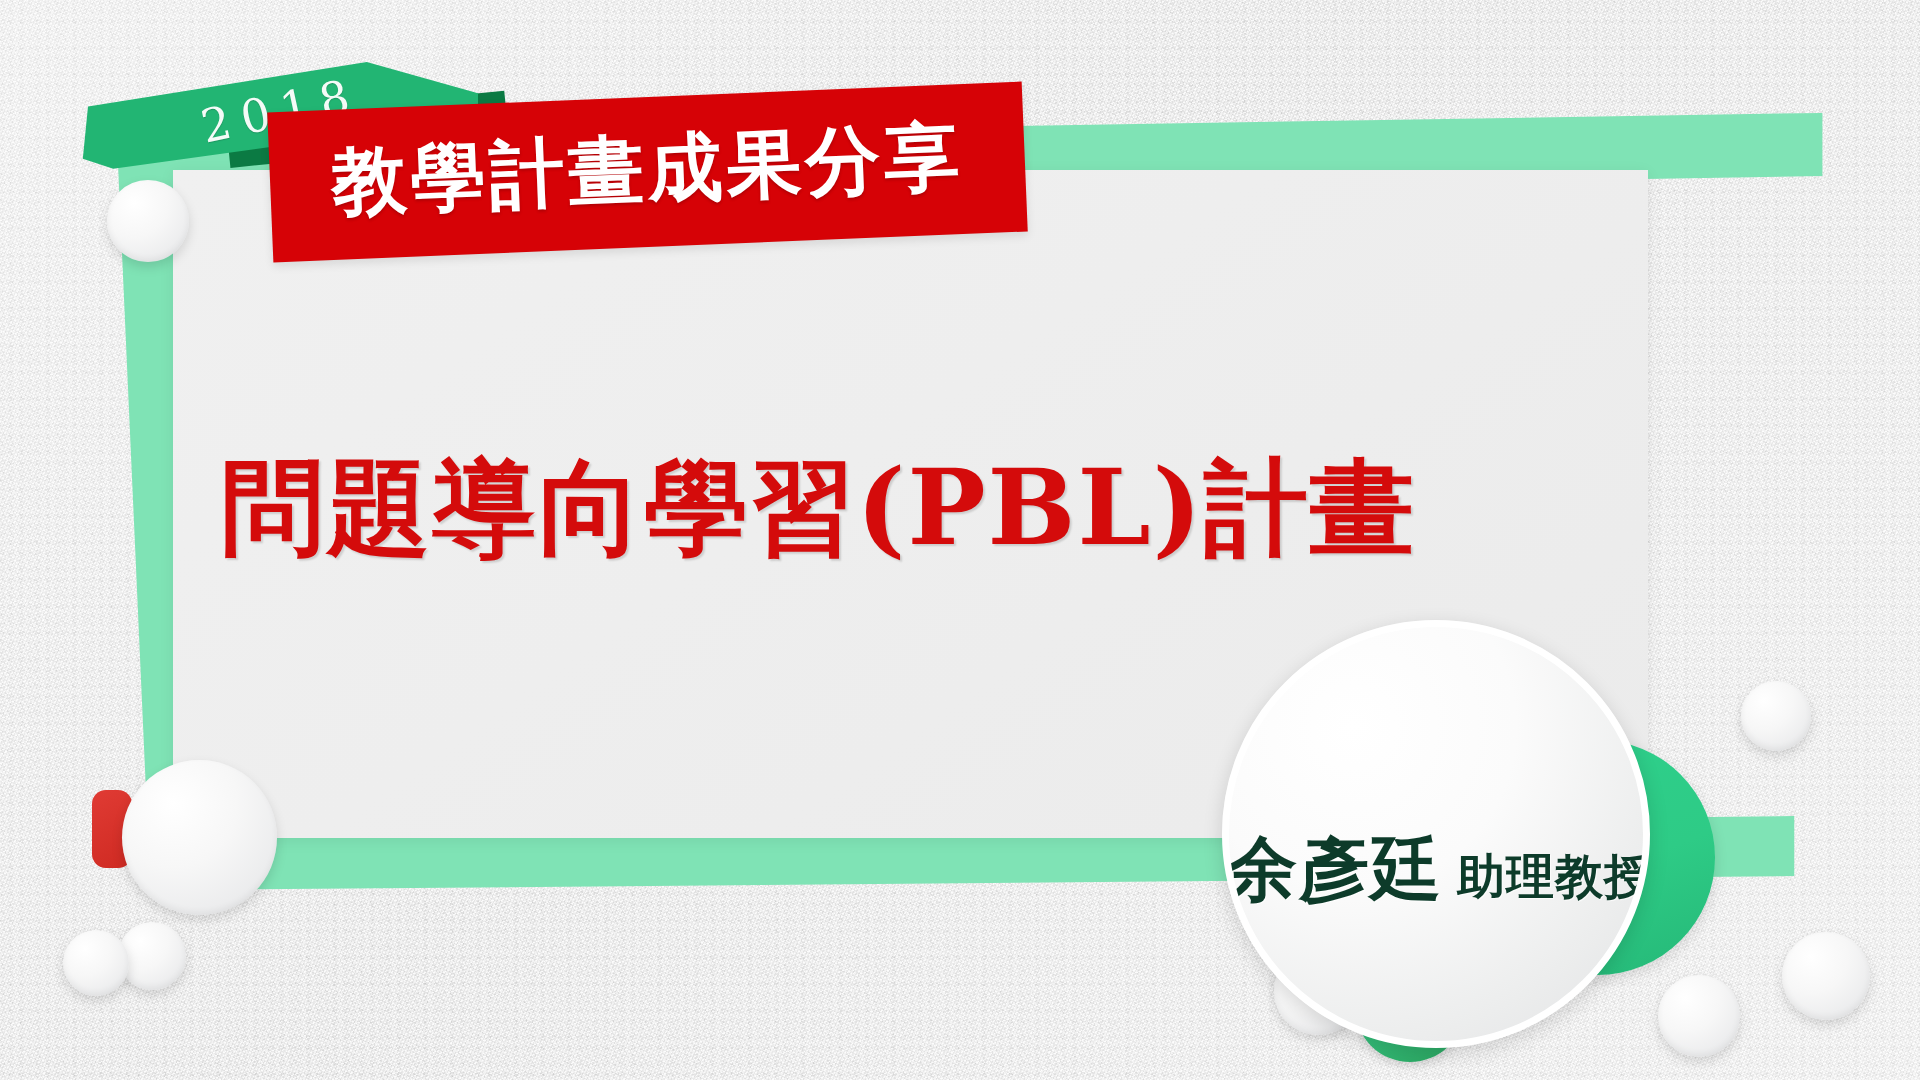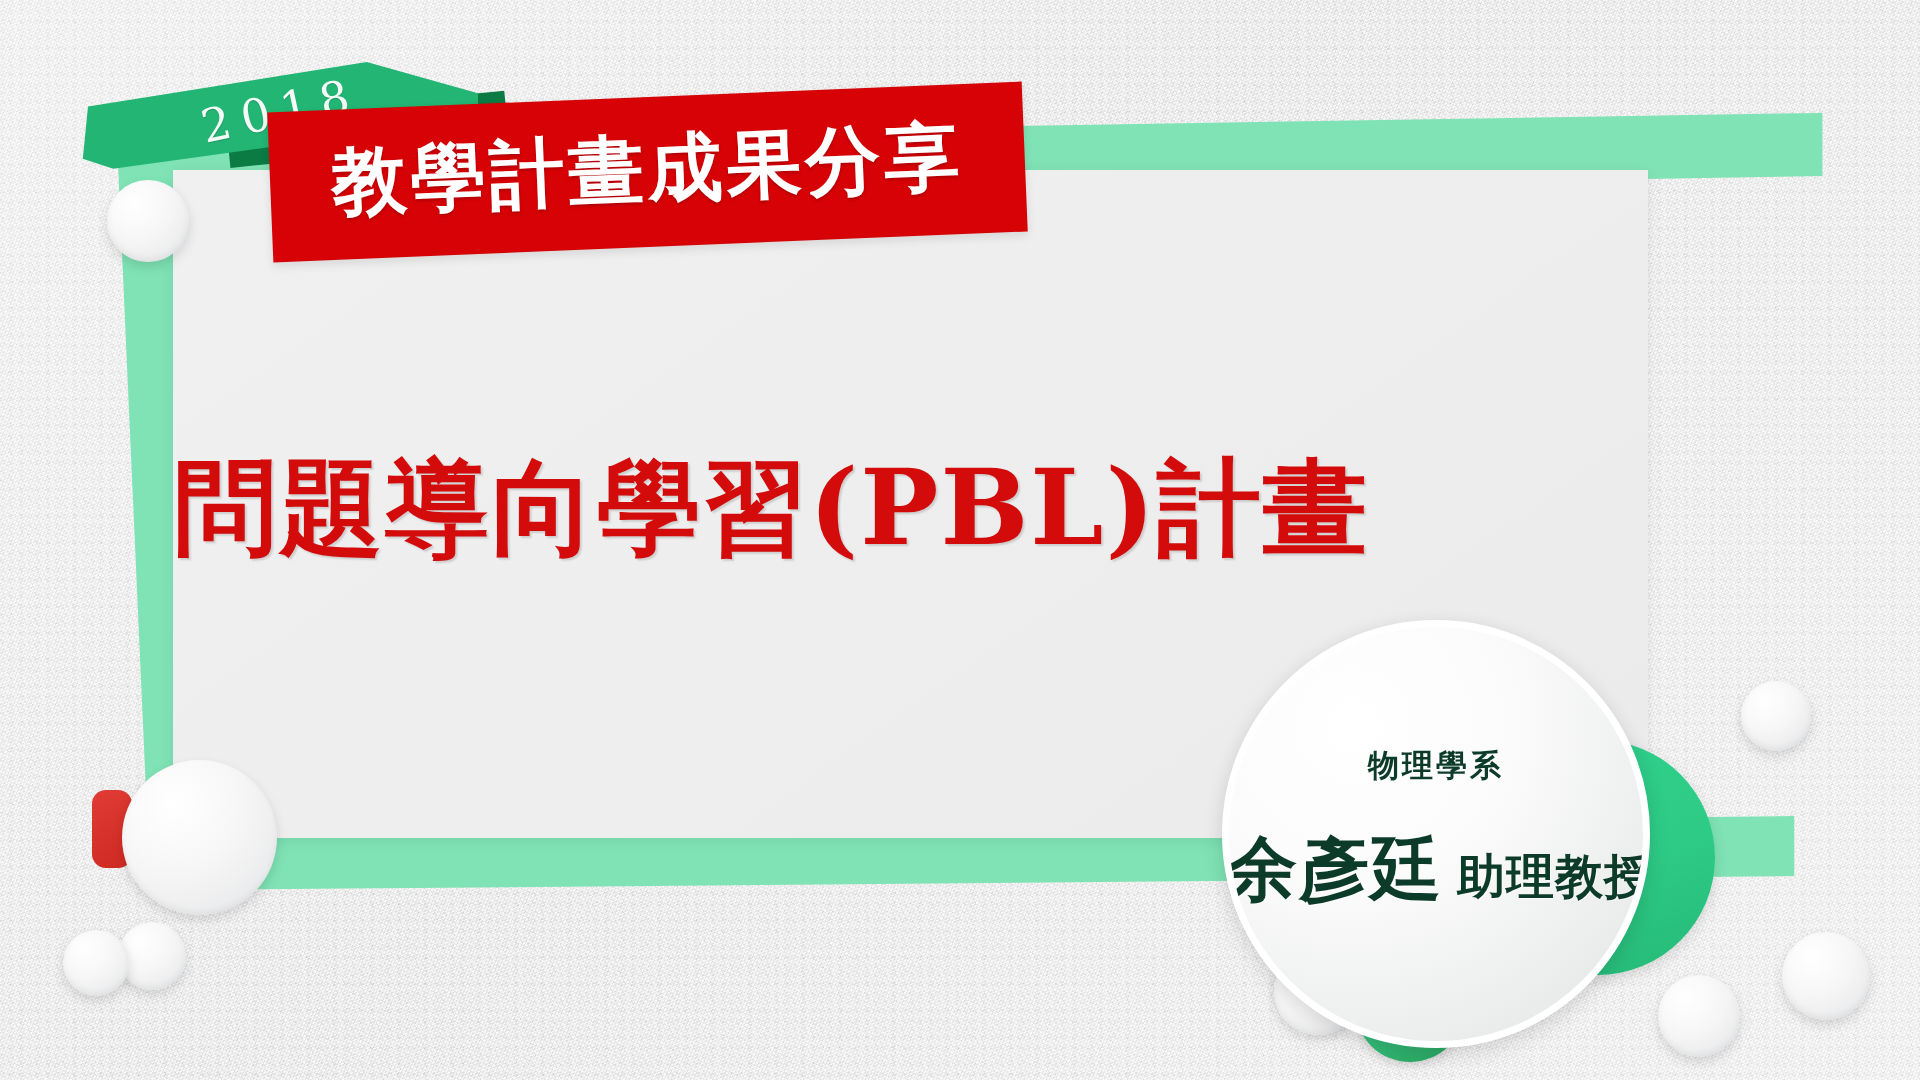--- a/index.html
+++ b/index.html
@@ -91,21 +91,21 @@
     font-size:75px;
     letter-spacing:4px;
     white-space:nowrap;
     transform:translateY(-2px);
     text-shadow:0 2px 3px rgba(0,0,0,.18);
   }
 
   
   .main-title{
     position:absolute;left:173px;top:440px;width:1290px;
-    text-align:left;
+    text-align:center;
     color:#d40b0b;
     font-family:"DejaVu Serif","Liberation Serif",serif;
     font-weight:700;
     font-size:104px;
     letter-spacing:2px;
     white-space:nowrap;
     text-shadow:2px 2px 2px rgba(0,0,0,.14);
   }
 
   
@@ -193,21 +193,20 @@
 
   <div class="circ circ-green-big" style="left:1480px;top:740px;width:235px;height:235px;"></div>
   <div class="circ circ-orange" style="left:1272px;top:862px;width:132px;height:132px;"></div>
   <div class="circ circ-green" style="left:1355px;top:952px;width:110px;height:110px;"></div>
   <div class="circ circ-white" style="left:1274px;top:947px;width:88px;height:88px;"></div>
   <div class="circ circ-white" style="left:1741px;top:681px;width:70px;height:70px;"></div>
   <div class="circ circ-white" style="left:1782px;top:932px;width:88px;height:88px;"></div>
   <div class="circ circ-white" style="left:1658px;top:975px;width:82px;height:82px;"></div>
 
   <div class="badge">
-    <div class="badge-dept">物理學系</div>
     <div class="badge-namerow">
       <span class="badge-name">余彥廷</span>
       <span class="badge-rank">助理教授</span>
     </div>
   </div>
 
   <div class="ribbon-wrap">
     <div class="ribbon-tail"></div>
     <div class="ribbon-main"></div>
     <div class="ribbon-label">2018</div>

